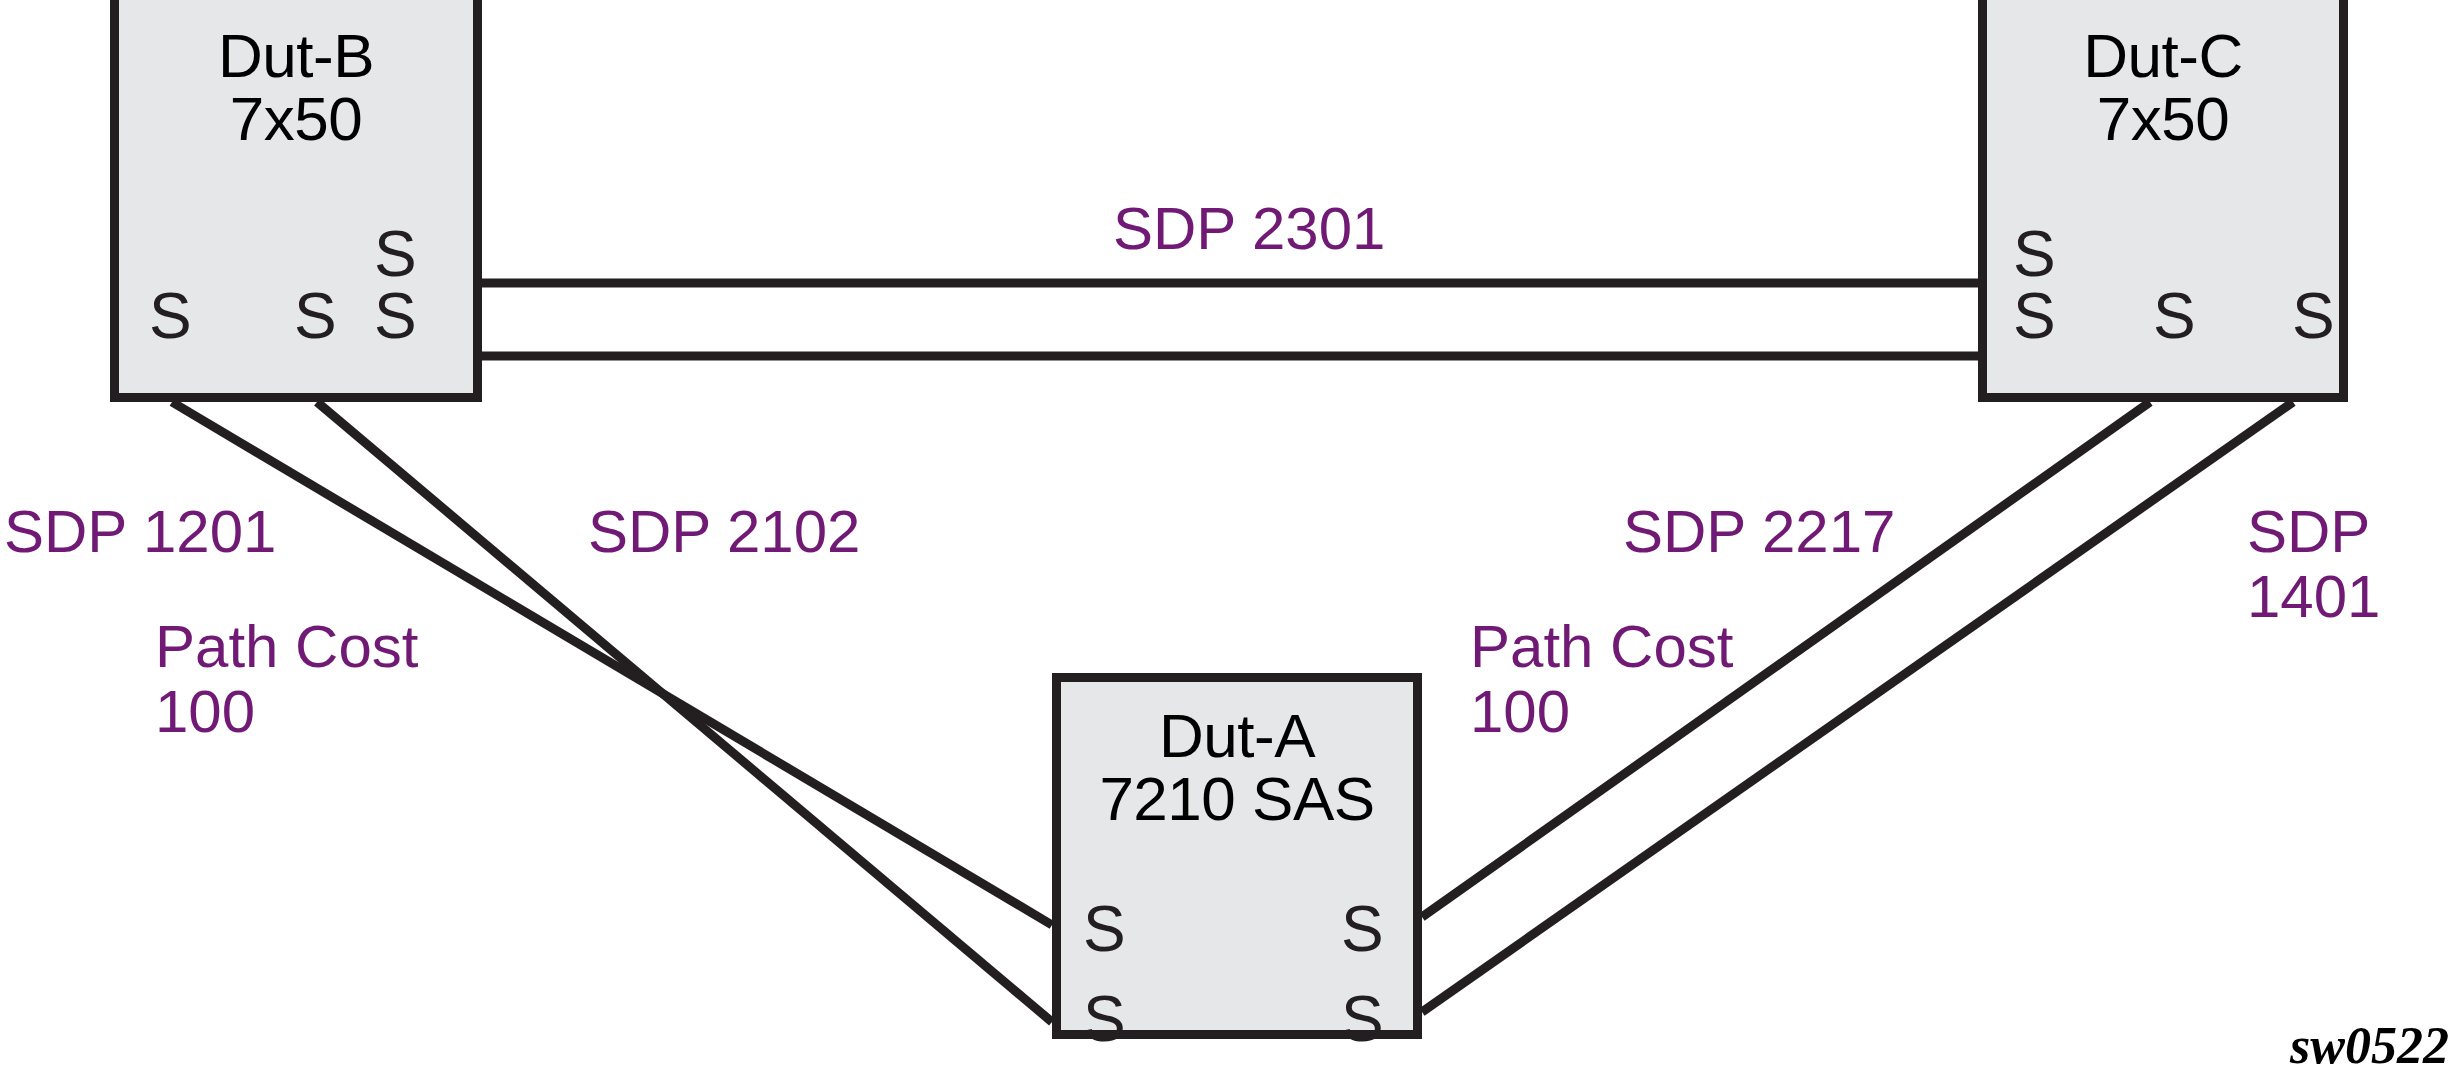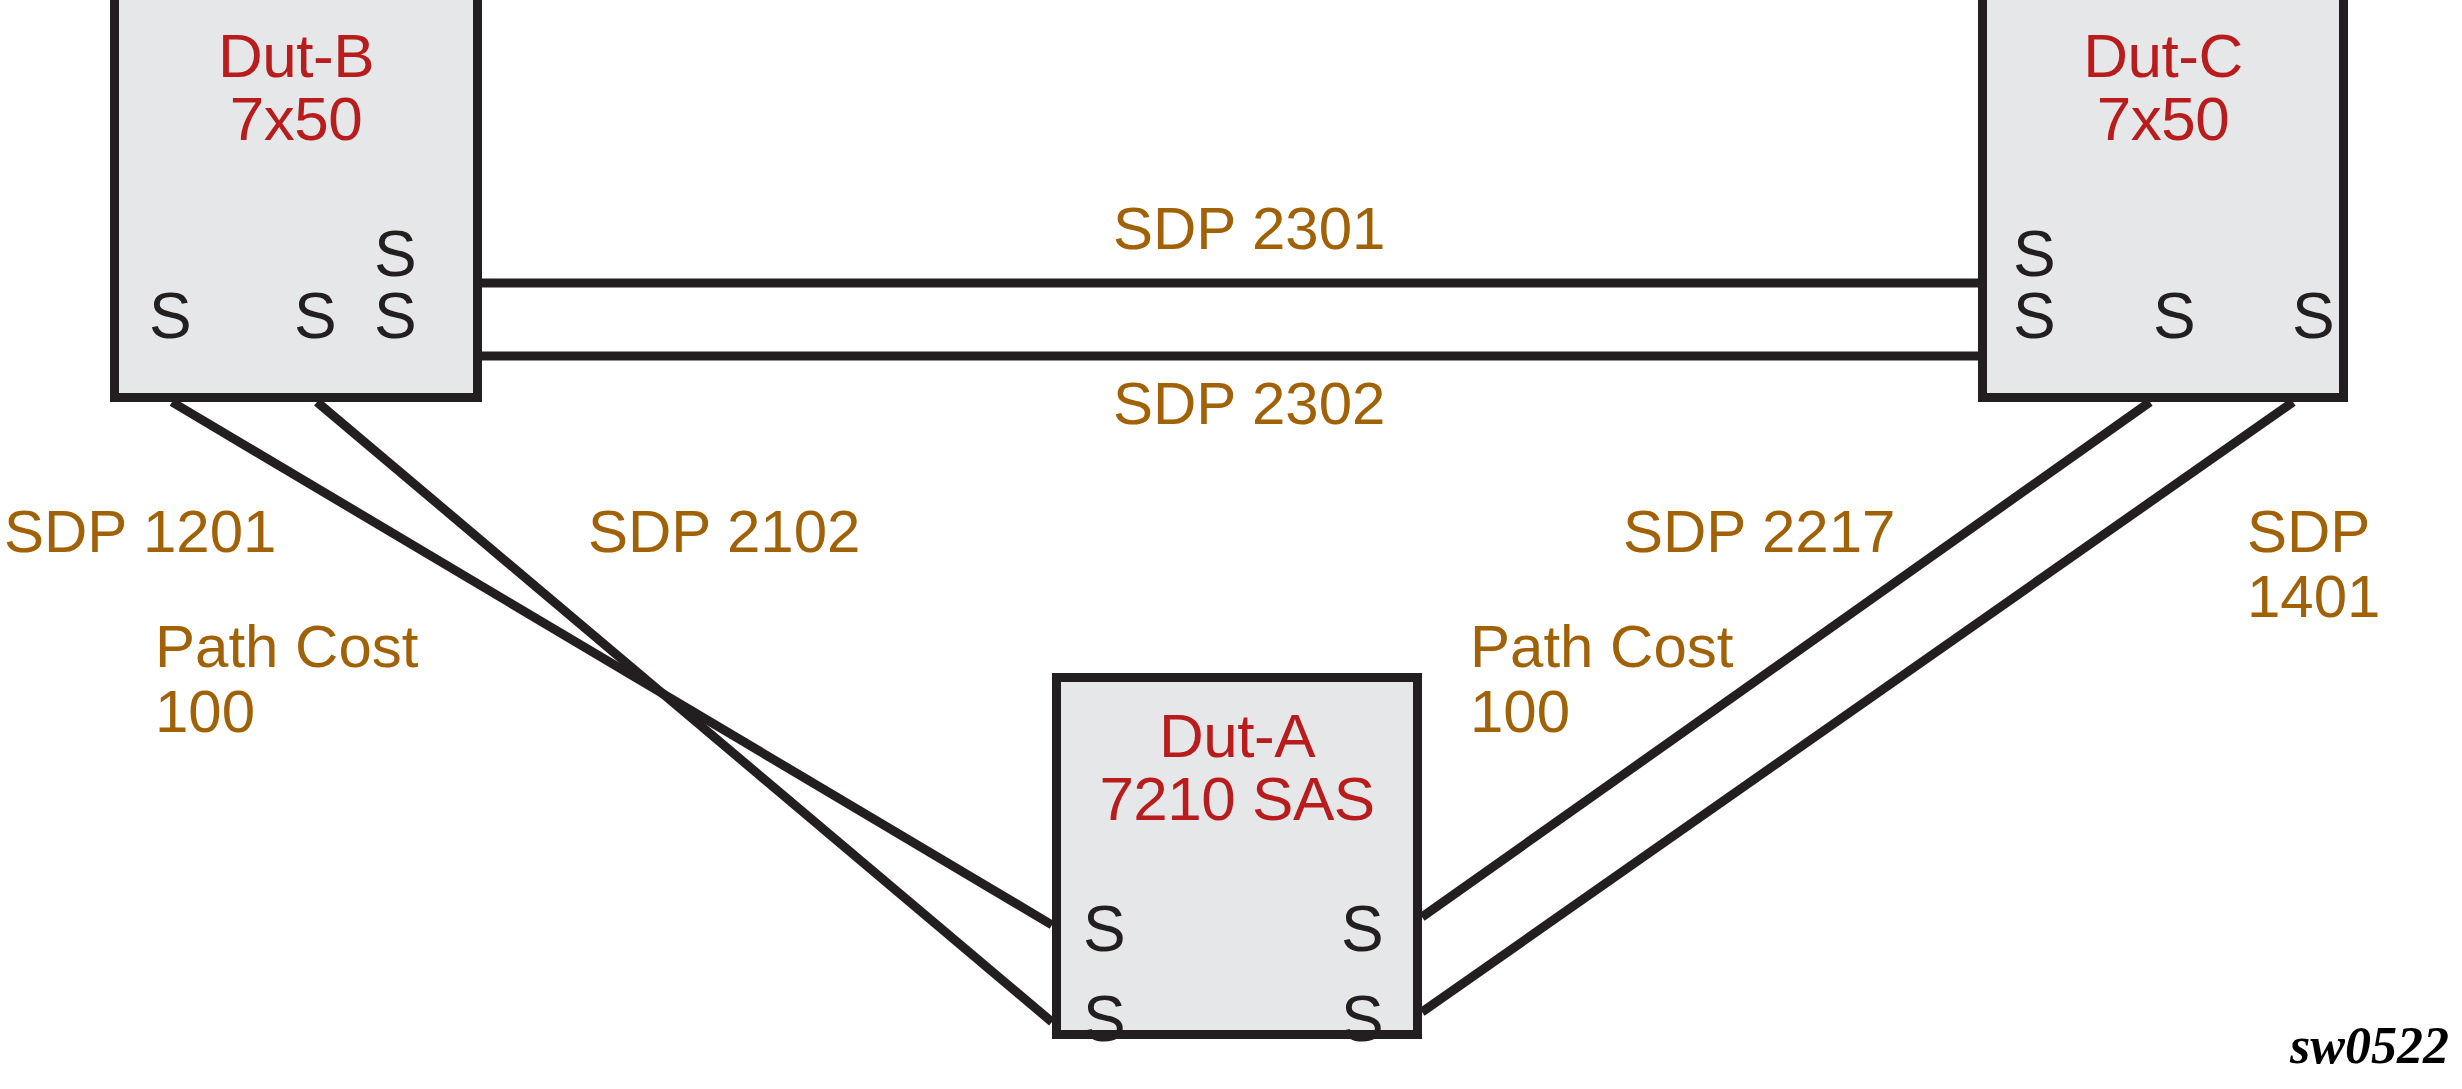--- a/index.html
+++ b/index.html
@@ -27,36 +27,36 @@
     box-sizing: border-box;
     background: #e6e7e8;
     border: 9px solid #231f20;
     z-index: 2;
   }
   .node-title {
     position: absolute;
     left: 0;
     right: 0;
     text-align: center;
-    color: #b91c1c;
+    color: #000000;
     font-size: 62px;
     line-height: 1.02;
     letter-spacing: -0.5px;
     white-space: pre-line;
   }
   .port {
     position: absolute;
     color: #231f20;
     font-size: 64px;
     line-height: 1;
     font-weight: 400;
   }
   .edge-label {
     position: absolute;
-    color: #a16207;
+    color: #701a75;
     font-size: 60px;
     line-height: 1.08;
     white-space: pre-line;
     z-index: 3;
   }
   .edge-label.center { text-align: left; }
   .watermark {
     position: absolute;
     color: #000000;
     font-family: "Liberation Serif", serif;
@@ -110,21 +110,20 @@
     <div class="node-title" style="top:22px;">Dut-A
 7210 SAS</div>
     <div class="port" style="left:22px; top:215px;">S</div>
     <div class="port" style="left:22px; top:305px;">S</div>
     <div class="port" style="left:280px; top:215px;">S</div>
     <div class="port" style="left:280px; top:305px;">S</div>
   </div>
 
   <div class="edge-label" style="left:1113px; top:197px;">SDP 2301</div>
 
-  <div class="edge-label" style="left:1113px; top:372px;">SDP 2302</div>
 
   <div class="edge-label" style="left:4px; top:500px;">SDP 1201</div>
 
   <div class="edge-label" style="left:588px; top:500px;">SDP 2102</div>
 
   <div class="edge-label" style="left:1623px; top:500px;">SDP 2217</div>
 
   <div class="edge-label" style="left:2208px; top:500px;margin-left:39px;">SDP 1401</div>
 
   <div class="edge-label center" style="left:155px; top:615px; width:290px;">Path Cost

